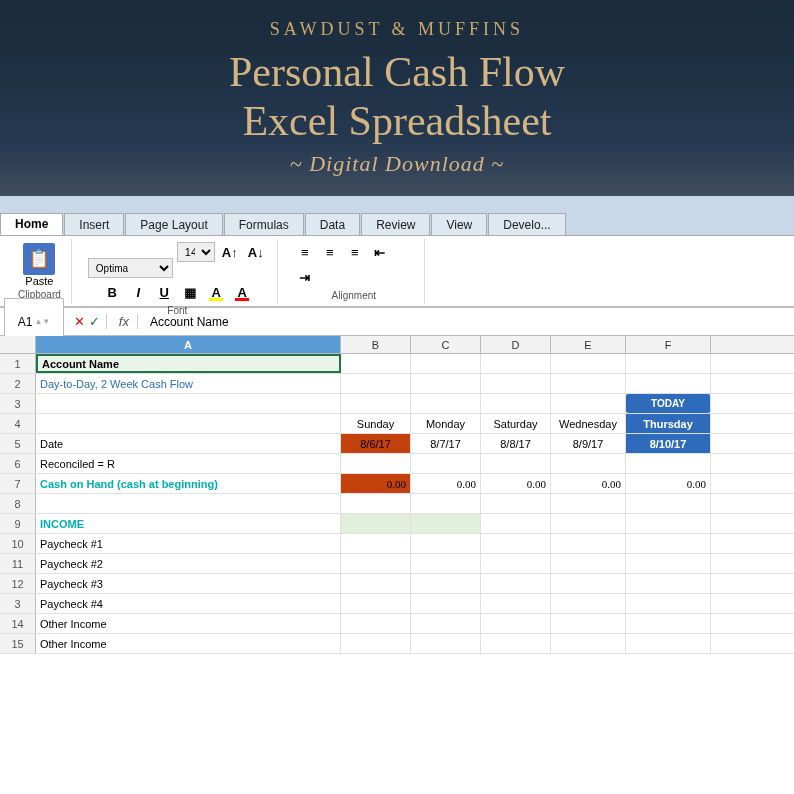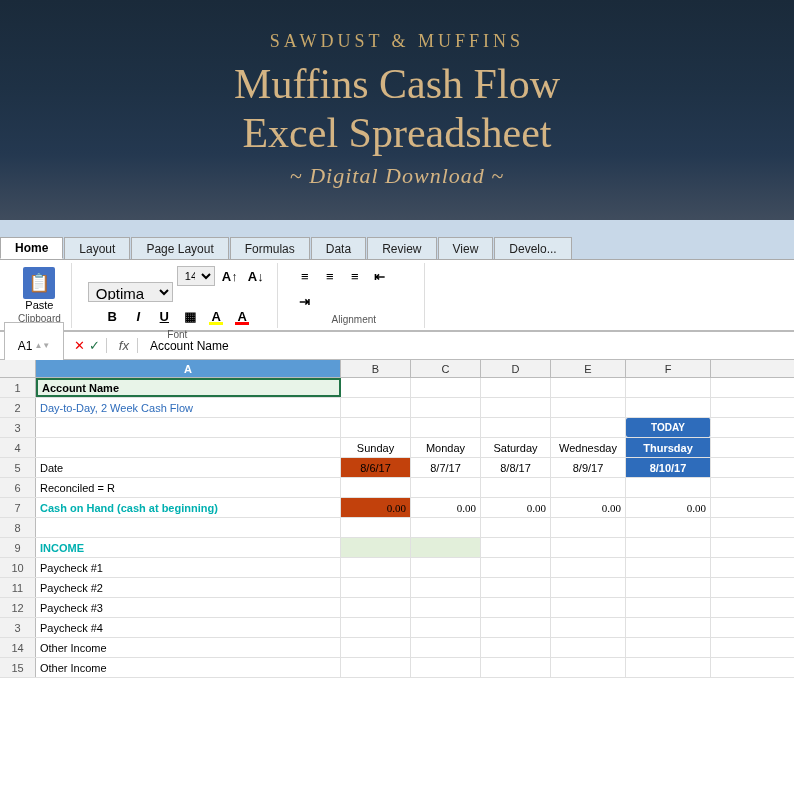--- a/index.html
+++ b/index.html
@@ -2,21 +2,21 @@
 <html><head>
   <meta charset="utf-8">
   <style>
     * { margin: 0; padding: 0; box-sizing: border-box; }
     body { width: 794px; height: 794px; overflow: hidden; font-family: Arial, sans-serif; }
 
     
     .hero {
       position: relative;
       width: 794px;
-      height: 220px;
+      height: 196px;
       background: linear-gradient(180deg, #1a2a3a 0%, #1e3145 40%, #243850 70%, rgba(30,45,65,0.85) 100%);
       display: flex;
       flex-direction: column;
       align-items: center;
       justify-content: center;
     }
     .brand-name {
       font-family: 'Georgia', serif;
       font-size: 18px;
       letter-spacing: 4px;
@@ -128,21 +128,21 @@
       cursor: pointer;
       display: flex;
       align-items: center;
       gap: 3px;
     }
 
     .font-section { flex: 0 0 auto; }
     .font-row1 { display: flex; align-items: center; gap: 4px; margin-bottom: 3px; }
     .font-row2 { display: flex; align-items: center; gap: 4px; }
     .font-select {
-      font-size: 15px;
+      font-size: 10px;
       border: 1px solid #bbb;
       padding: 1px 3px;
       width: 85px;
       height: 20px;
       margin-top: 32px;
     }
     .size-select {
       font-size: 11px;
       border: 1px solid #bbb;
       padding: 1px 3px;
@@ -282,31 +282,31 @@
       border-radius: 2px;
       justify-content: center;
     }
   </style>
 </head>
 <body>
 
 <div class="hero">
   <div class="brand-name">Sawdust &amp; Muffins</div>
   <div class="hero-title">
-    <span>Muffins Cash Flow</span><br>
+    <span>Personal Cash Flow</span><br>
     <span>Excel Spreadsheet</span>
   </div>
   <div class="hero-subtitle">~ Digital Download ~</div>
 </div>
 
 <div class="excel-wrapper">
 
   <div class="ribbon-tabs">
     <div class="ribbon-tab active">Home</div>
-    <div class="ribbon-tab">Layout</div>
+    <div class="ribbon-tab">Insert</div>
     <div class="ribbon-tab">Page Layout</div>
     <div class="ribbon-tab">Formulas</div>
     <div class="ribbon-tab">Data</div>
     <div class="ribbon-tab">Review</div>
     <div class="ribbon-tab">View</div>
     <div class="ribbon-tab">Develo...</div>
   </div>
 
   <div class="ribbon-toolbar">
 

